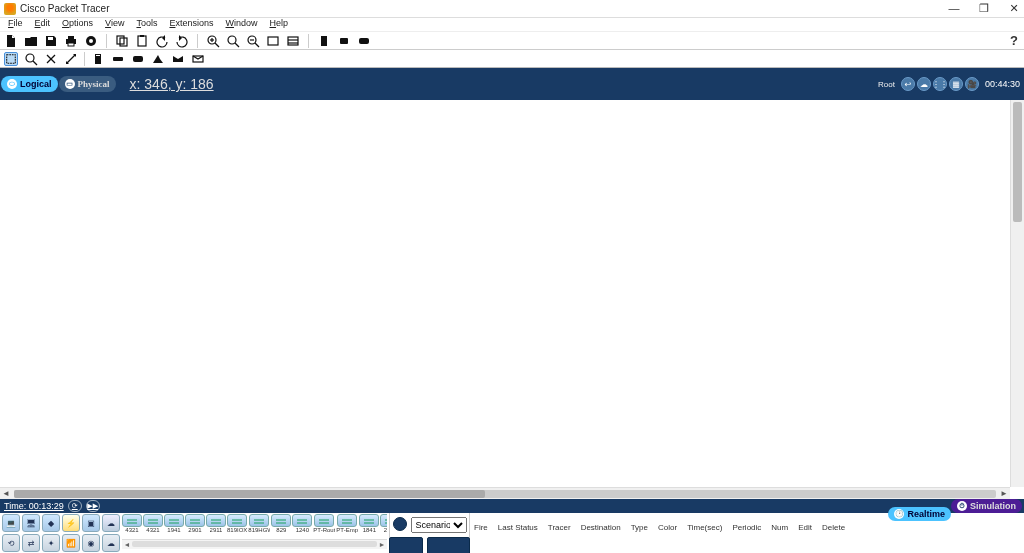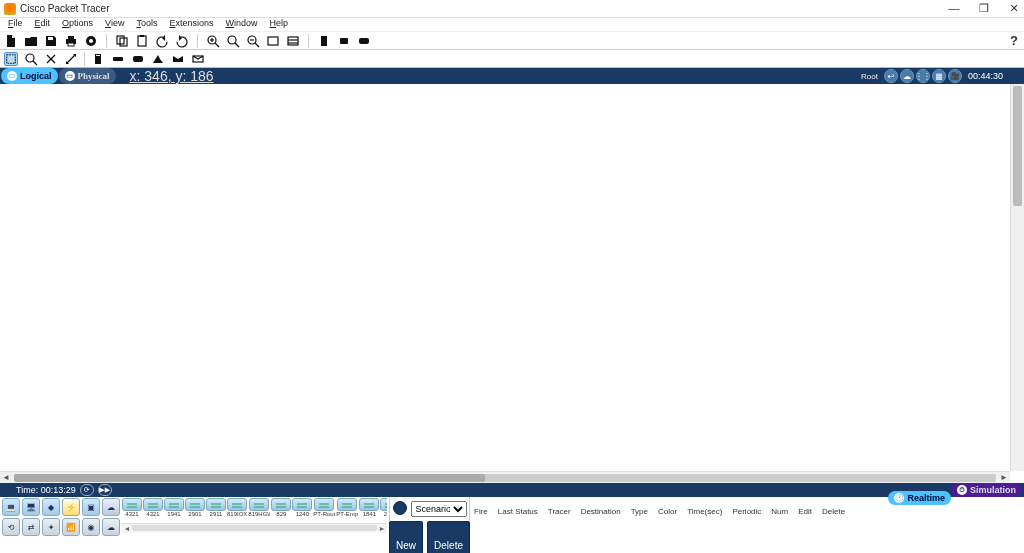--- a/index.html
+++ b/index.html
@@ -24,43 +24,43 @@
 .toolbar .tbtn { width: 14px; height: 14px; display: flex; align-items: center; justify-content: center; cursor: default; }
 .toolbar .help { position: absolute; right: 6px; font-size: 13px; font-weight: bold; color: #333; }
 .tbtn svg { width: 14px; height: 14px; }
 
 
 .toolbar2 { display: flex; align-items: center; height: 18px; background: #fff; padding-left: 4px; gap: 6px; border-bottom: 1px solid #bbb; }
 .toolbar2 .t2 { width: 14px; height: 14px; display: flex; align-items: center; justify-content: center; cursor: default; }
 .toolbar2 .sel { background: #b9daf5; border: 1px solid #4a90d9; border-radius: 2px; }
 
 
-.wsbar { display: flex; align-items: center; height: 16px; background: #183a64; color: #fff; font-size: 9px; position: relative; }
+.wsbar { display: flex; align-items: center; height: 32px; background: #183a64; color: #fff; font-size: 9px; position: relative; }
 .wsbar .tab { display: flex; align-items: center; gap: 3px; padding: 0 6px; height: 16px; border-radius: 8px; margin-left: 1px; }
 .wsbar .tab.logical { background: #4cc3ff; color: #003; font-weight: bold; }
 .wsbar .tab.physical { background: #3a5c80; color: #ddd; font-weight: bold; font-family: Liberation Serif, serif; }
 .wsbar .tab .dot { width: 10px; height: 10px; border-radius: 50%; background: #fff; display: flex; align-items: center; justify-content: center; font-size: 7px; color: #4cc3ff; }
 .wsbar .tab.physical .dot { color: #3a5c80; }
 .wsbar .coords { margin-left: 14px; color: #ddd; font-size: 14px; text-decoration: underline; }
-.wsbar .right { position: absolute; right: 17px; display: flex; align-items: center; gap: 2px; }
+.wsbar .right { position: absolute; right: 0; display: flex; align-items: center; gap: 2px; }
 .wsbar .root { font-size: 8px; color: #eee; margin-right: 4px; }
 .wsbar .rbtn { width: 14px; height: 14px; border-radius: 50%; background: #4a7aa8; border: 1px solid #6a9ac8; display: flex; align-items: center; justify-content: center; font-size: 8px; color: #fff; }
 .wsbar .timer { font-size: 9px; color: #fff; margin: 0 4px; }
 
 
 .canvaswrap { height: 399px; background: #fff; position: relative; overflow: hidden; }
 .canvaswrap .hscroll { position: absolute; bottom: 0; left: 0; right: 14px; height: 12px; background: #f0f0f0; border-top: 1px solid #ddd; display: flex; align-items: center; }
 .canvaswrap .hscroll .arrow { width: 12px; height: 12px; display: flex; align-items: center; justify-content: center; font-size: 8px; color: #555; }
 .canvaswrap .hscroll .thumb { flex: 1; margin: 0 2px; height: 8px; background: #ccc; border-radius: 2px; position: relative; }
 .canvaswrap .hscroll .thumb .grip { position: absolute; top: 0; bottom: 0; left: 0; width: 48%; background: #aaa; border-radius: 2px; }
 .canvaswrap .vscroll { position: absolute; top: 0; right: 0; bottom: 12px; width: 14px; background: #f0f0f0; border-left: 1px solid #ddd; }
 .canvaswrap .vscroll .vthumb { position: absolute; top: 2px; left: 2px; right: 2px; height: 120px; background: #bbb; border-radius: 2px; }
 
 
-.timebar { height: 14px; background: #183a64; color: #fff; display: flex; align-items: center; padding-left: 16px; font-size: 9px; position: relative; }
+.timebar { height: 14px; background: #183a64; color: #fff; display: flex; align-items: center; padding-left: 4px; font-size: 9px; position: relative; text-decoration: underline; }
 .timebar .tb-btn { width: 14px; height: 12px; margin-left: 4px; border-radius: 6px; border: 1px solid #9ab; display: flex; align-items: center; justify-content: center; font-size: 7px; }
 .timebar .right { position: absolute; right: 2px; display: flex; align-items: center; gap: 0; }
 .timebar .modebtn { display: flex; align-items: center; gap: 3px; height: 14px; padding: 0 6px; border-radius: 7px; font-weight: bold; font-size: 9px; }
 .timebar .modebtn.rt { background: #4cc3ff; color: #003; margin-top: 16px; }
 .timebar .modebtn.sim { background: #4c1d95; color: #ddd; }
 .timebar .modebtn .ic { width: 10px; height: 10px; border-radius: 50%; background: #fff; font-size: 7px; display: flex; align-items: center; justify-content: center; color: #183a64; }
 
 
 .bottom { height: 56px; background: #fff; display: flex; }
 .devpanel { width: 390px; display: flex; flex-direction: column; border-right: 1px solid #ccc; }

